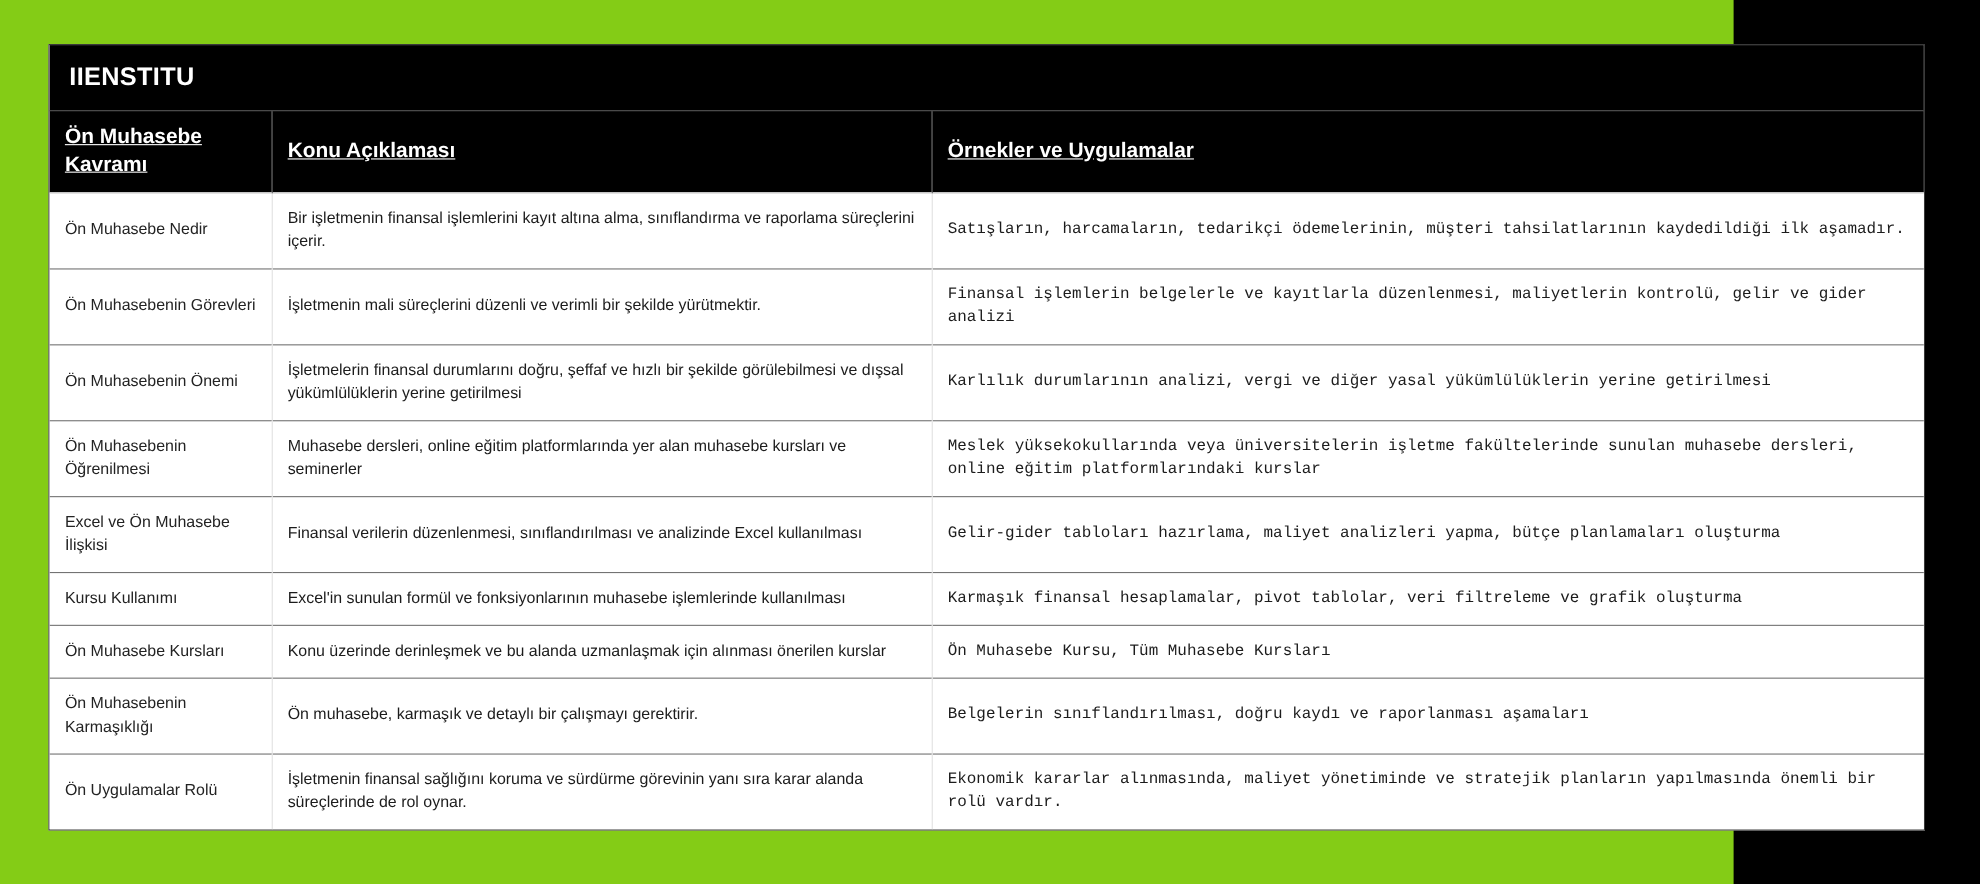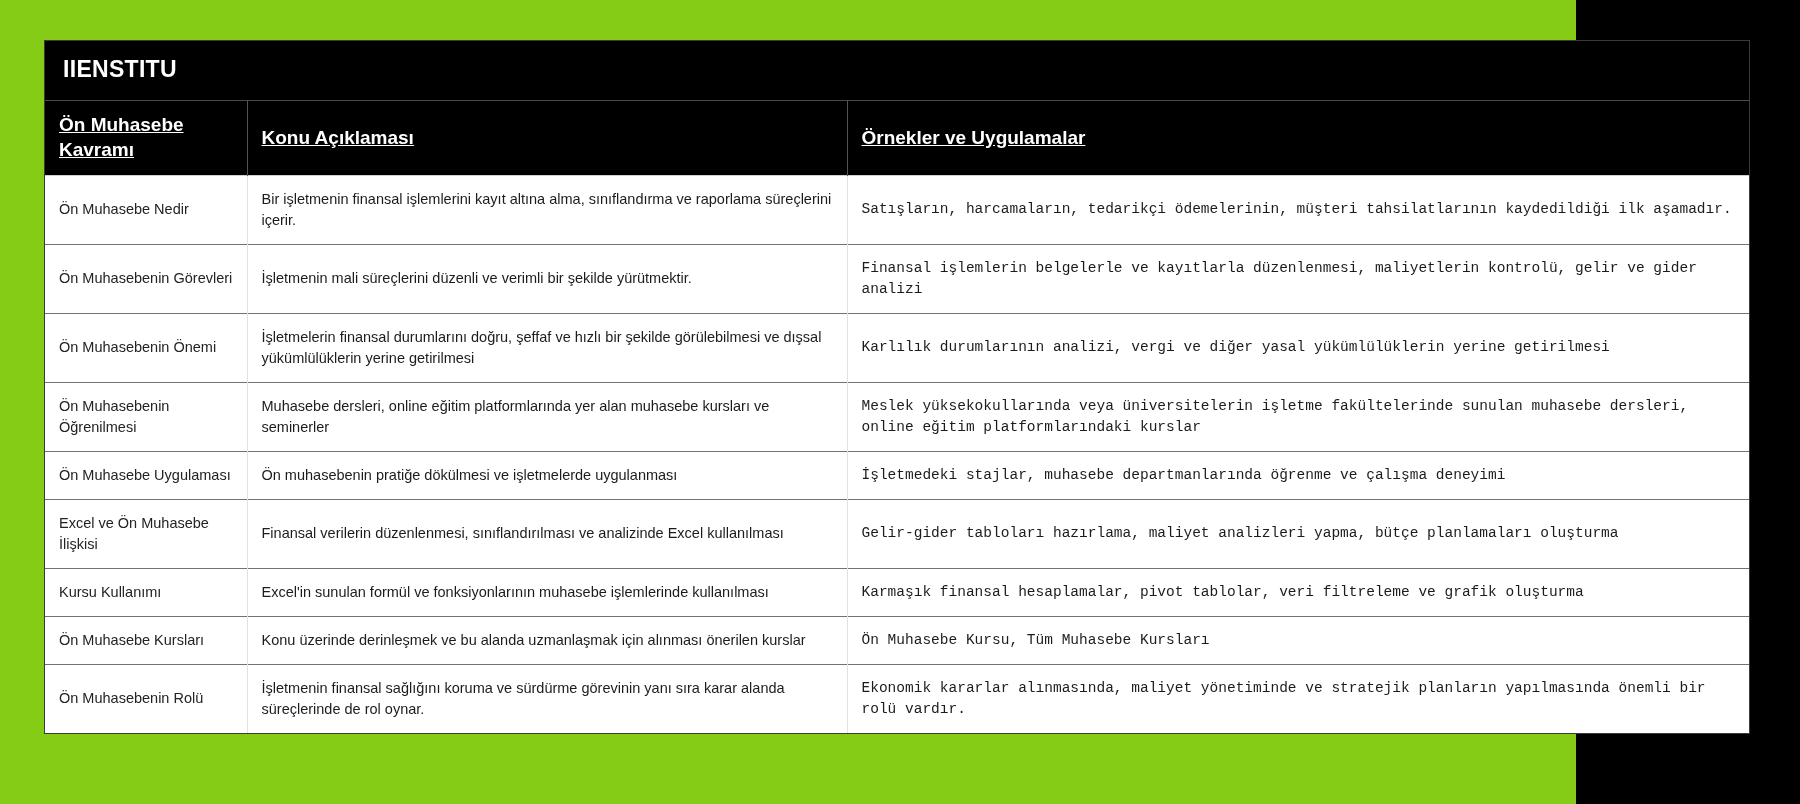--- a/index.html
+++ b/index.html
@@ -127,41 +127,41 @@
           <td class="cell-concept">Ön Muhasebenin Önemi</td>
           <td class="cell-desc">İşletmelerin finansal durumlarını doğru, şeffaf ve hızlı bir şekilde görülebilmesi ve dışsal yükümlülüklerin yerine getirilmesi</td>
           <td class="cell-example">Karlılık durumlarının analizi, vergi ve diğer yasal yükümlülüklerin yerine getirilmesi</td>
         </tr>
         <tr>
           <td class="cell-concept">Ön Muhasebenin Öğrenilmesi</td>
           <td class="cell-desc">Muhasebe dersleri, online eğitim platformlarında yer alan muhasebe kursları ve seminerler</td>
           <td class="cell-example">Meslek yüksekokullarında veya üniversitelerin işletme fakültelerinde sunulan muhasebe dersleri, online eğitim platformlarındaki kurslar</td>
         </tr>
         <tr>
-          <td class="cell-concept">Ön Muhasebe Uygulaması</td>
-          <td class="cell-desc">Ön muhasebenin pratiğe dökülmesi ve işletmelerde uygulanması</td>
-          <td class="cell-example">İşletmedeki stajlar, muhasebe departmanlarında öğrenme ve çalışma deneyimi</td>
-        </tr>
-        <tr>
           <td class="cell-concept">Excel ve Ön Muhasebe İlişkisi</td>
           <td class="cell-desc">Finansal verilerin düzenlenmesi, sınıflandırılması ve analizinde Excel kullanılması</td>
           <td class="cell-example">Gelir-gider tabloları hazırlama, maliyet analizleri yapma, bütçe planlamaları oluşturma</td>
         </tr>
         <tr>
           <td class="cell-concept">Kursu Kullanımı</td>
           <td class="cell-desc">Excel'in sunulan formül ve fonksiyonlarının muhasebe işlemlerinde kullanılması</td>
           <td class="cell-example">Karmaşık finansal hesaplamalar, pivot tablolar, veri filtreleme ve grafik oluşturma</td>
         </tr>
         <tr>
           <td class="cell-concept">Ön Muhasebe Kursları</td>
           <td class="cell-desc">Konu üzerinde derinleşmek ve bu alanda uzmanlaşmak için alınması önerilen kurslar</td>
           <td class="cell-example">Ön Muhasebe Kursu, Tüm Muhasebe Kursları</td>
         </tr>
         <tr>
-          <td class="cell-concept">Ön Muhasebenin Rolü</td>
+          <td class="cell-concept">Ön Muhasebenin Karmaşıklığı</td>
+          <td class="cell-desc">Ön muhasebe, karmaşık ve detaylı bir çalışmayı gerektirir.</td>
+          <td class="cell-example">Belgelerin sınıflandırılması, doğru kaydı ve raporlanması aşamaları</td>
+        </tr>
+        <tr>
+          <td class="cell-concept">Ön Uygulamalar Rolü</td>
           <td class="cell-desc">İşletmenin finansal sağlığını koruma ve sürdürme görevinin yanı sıra karar alanda süreçlerinde de rol oynar.</td>
           <td class="cell-example">Ekonomik kararlar alınmasında, maliyet yönetiminde ve stratejik planların yapılmasında önemli bir rolü vardır.</td>
         </tr>
       </tbody>
     </table>
 
   </div>
 </div>
 
 </body></html>

